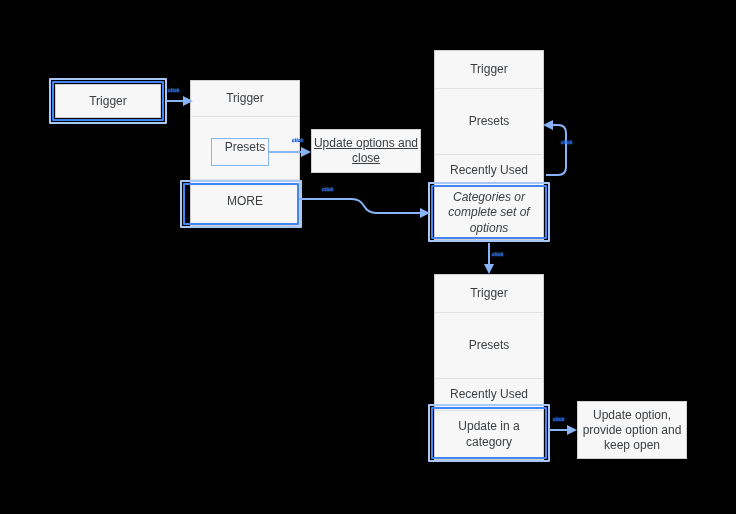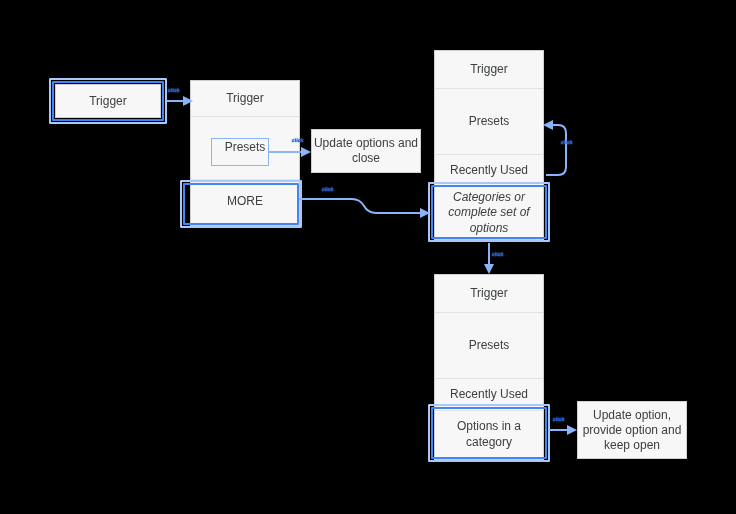--- a/index.html
+++ b/index.html
@@ -159,27 +159,27 @@
     <div class="panel-row" style="height:38px;">
       <span>Trigger</span>
     </div>
     <div class="panel-row" style="height:66px;">
       <span>Presets</span>
     </div>
     <div class="panel-row" style="height:32px;">
       <span>Recently Used</span>
     </div>
     <div class="panel-row" style="height:48px;">
-      <span>Options in a category</span>
+      <span>Update in a category</span>
     </div>
   </div>
   <div class="sel-outer" style="left:428px; top:404px; width:122px; height:58px;"></div>
   <div class="sel-inner" style="left:431px; top:407px; width:116px; height:52px;"></div>
 
-  <div class="node" style="left:311px; top:129px; width:110px; height:44px;">
+  <div class="node" style="left:311px; top:129px; width:110px; height:44px;text-decoration:underline;">
     <span>Update options and close</span>
   </div>
 
   <div class="node" style="left:577px; top:401px; width:110px; height:58px;">
     <span>Update option, provide option and keep open</span>
   </div>
 
   <svg class="conn" style="left:0; top:0; width:736px; height:514px;">
     <line x1="167" y1="101" x2="183" y2="101"></line>
     <polygon class="arrow-head" points="183,96 193,101 183,106"></polygon>

